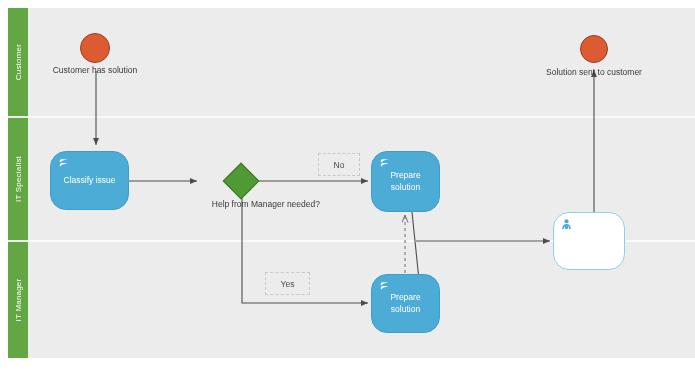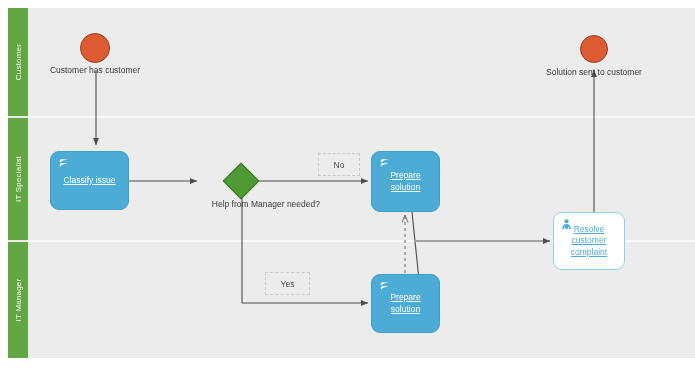--- a/index.html
+++ b/index.html
@@ -82,28 +82,27 @@
   .event-label {
     position: absolute;
     text-align: center;
     font-size: 8.5px;
     color: #3a3a3a;
     white-space: nowrap;
     font-family: "Liberation Sans", sans-serif;
   }
   .task {
     position: absolute;
-    border-radius: 9px;
+    border-radius: 16px;
     box-sizing: border-box;
     display: flex;
     align-items: center;
     justify-content: center;
     text-align: center;
     line-height: 1.35;
-    text-decoration: underline;
   }
   .task-service {
     background: #4cacd6;
     border: 1px solid #3f9ec6;
     color: #ffffff;
     font-size: 8.5px;
   }
   .task-user {
     background: #ffffff;
     border: 1.6px solid #8ed0ea;
@@ -201,21 +200,21 @@
     <path d="M405,279 L405,215" stroke="#6b6b6b" stroke-width="1" fill="none" stroke-dasharray="3,3" marker-end="url(#arrow-open)"></path>
 
     <path d="M412,212 L419,280" stroke="#4d4d4d" stroke-width="1.1" fill="none"></path>
 
     <path d="M416,241 L550,241" stroke="#4d4d4d" stroke-width="1.1" fill="none" marker-end="url(#arrow)"></path>
 
     <path d="M594,214 L594,70" stroke="#4d4d4d" stroke-width="1.1" fill="none" marker-end="url(#arrow)"></path>
   </svg>
 
   <div class="event" style="left:80px; top:33px; width:30px; height:30px;"></div>
-  <div class="event-label" style="left:20px; top:65px; width:150px;">Customer has customer</div>
+  <div class="event-label" style="left:20px; top:65px; width:150px;">Customer has solution</div>
 
   <div class="event" style="left:580px; top:35px; width:28px; height:28px;"></div>
   <div class="event-label" style="left:519px; top:67px; width:150px;">Solution sent to customer</div>
 
   <div class="task task-service" style="left:50px; top:151px; width:79px; height:59px;">
     <svg class="task-icon" viewBox="0 0 16 16" xmlns="http://www.w3.org/2000/svg">
       <path d="M4.4,3.2 C7.4,2.0 10.4,3.6 12.6,2.6 C11.6,4.2 8.6,3.8 6.2,4.8 C4.6,5.5 4.0,6.6 5.6,6.2 C3.4,7.4 2.4,4.6 4.4,3.2 Z" fill="#ffffff"></path>
       <path d="M4.4,8.0 C7.4,6.8 10.4,8.4 12.6,7.4 C11.6,9.0 8.6,8.6 6.2,9.6 C4.6,10.3 4.0,11.4 5.6,11.0 C3.4,12.2 2.4,9.4 4.4,8.0 Z" fill="#ffffff"></path>
     </svg>
     <span class="task-label">Classify issue</span>
@@ -242,16 +241,15 @@
       <path d="M4.4,8.0 C7.4,6.8 10.4,8.4 12.6,7.4 C11.6,9.0 8.6,8.6 6.2,9.6 C4.6,10.3 4.0,11.4 5.6,11.0 C3.4,12.2 2.4,9.4 4.4,8.0 Z" fill="#ffffff"></path>
     </svg>
     <span class="task-label">Prepare solution</span>
   </div>
 
   <div class="task task-user" style="left:553px; top:212px; width:72px; height:58px;">
     <svg class="task-icon" viewBox="0 0 16 16" xmlns="http://www.w3.org/2000/svg">
       <circle cx="8" cy="4.1" r="2.6" fill="#4cacd6"></circle>
       <path d="M2.6,13.6 C2.6,9.6 4.9,7.4 8,7.4 C11.1,7.4 13.4,9.6 13.4,13.6 L11.0,13.6 L11.0,9.6 L9.3,13.6 L6.7,13.6 L5.0,9.6 L5.0,13.6 Z" fill="#4cacd6"></path>
     </svg>
-    <span class="task-label">Resolve customer complaint</span>
   </div>
 
 </div>
 
 </body></html>

